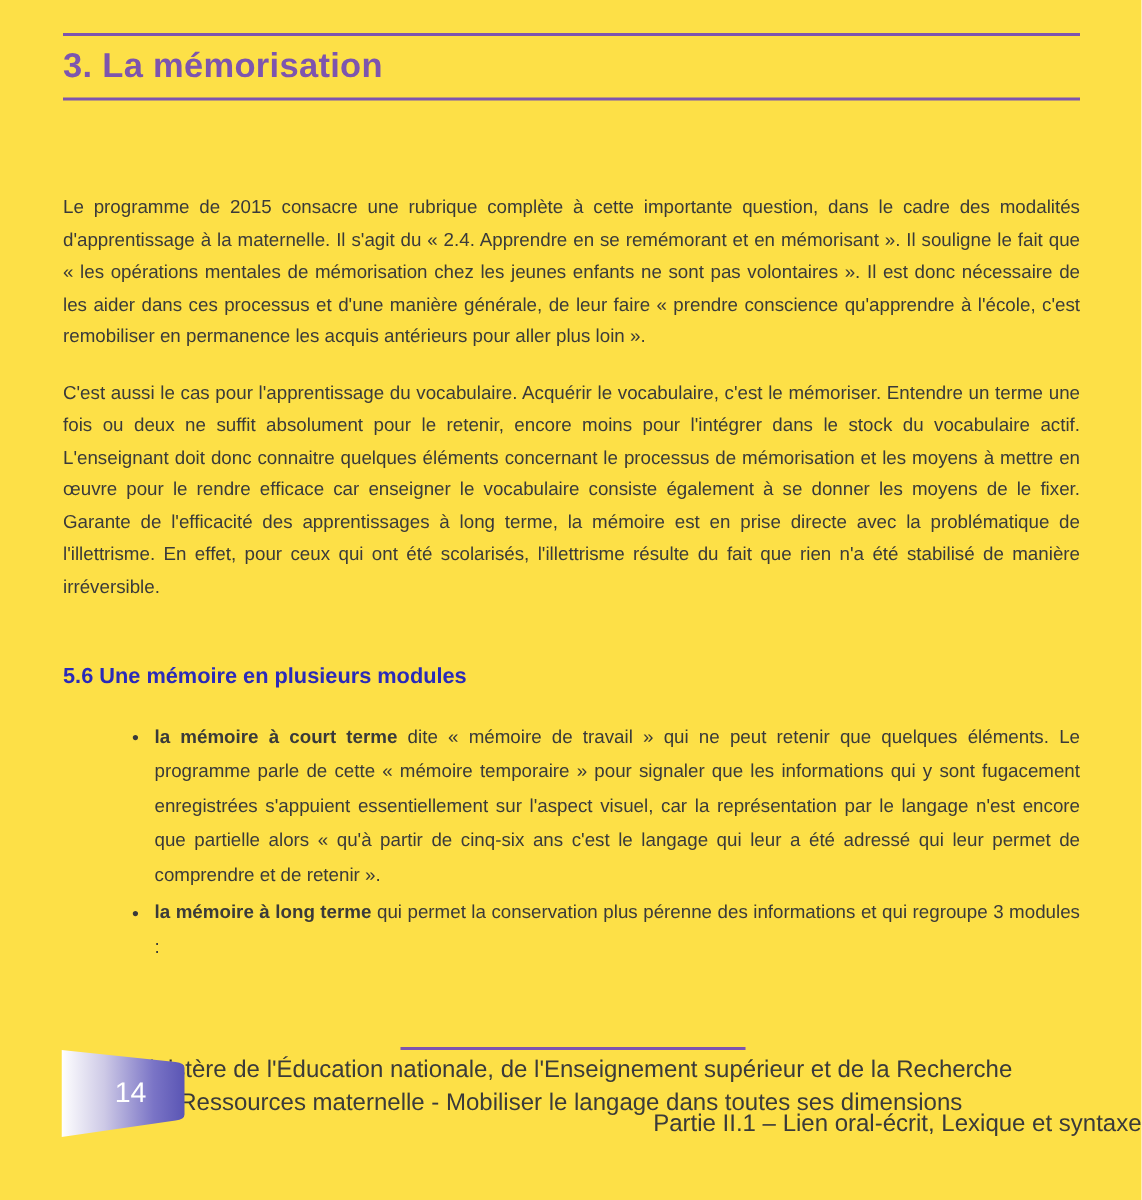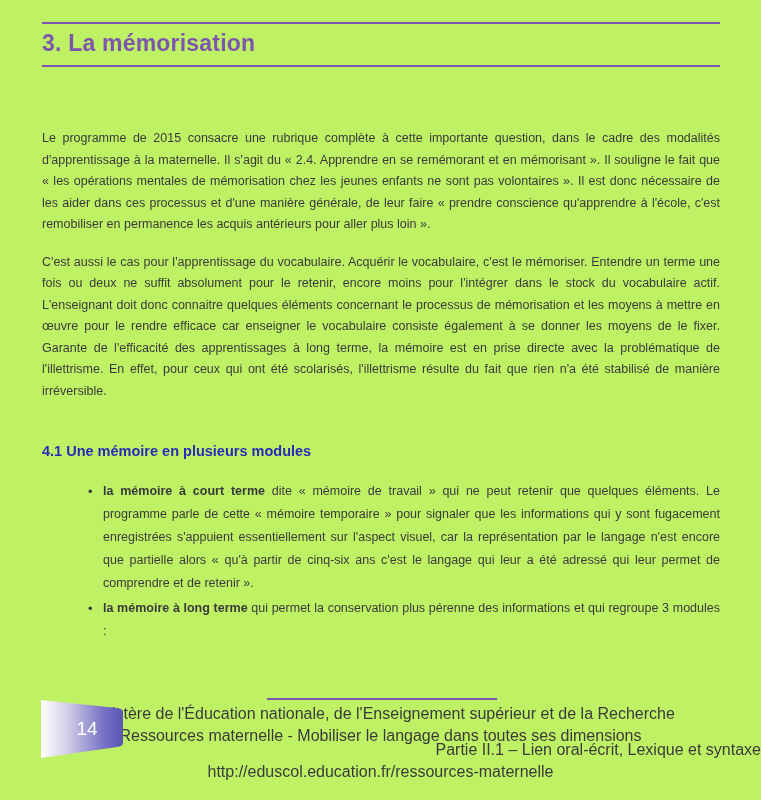--- a/index.html
+++ b/index.html
@@ -2,21 +2,21 @@
 <html><head>
 <meta charset="utf-8">
 <style>
   * { margin:0; padding:0; box-sizing:border-box; }
   html,body { background:#fff; }
   body {
     width:761px; height:800px; position:relative; overflow:hidden;
     font-family:"Liberation Sans", sans-serif;
     color:#3a3a3a;
   }
-  .page { position:absolute; inset:0; background:#bef264; }
+  .page { position:absolute; inset:0; background:#fde047; }
 
   
   .page-header {
     position:absolute; top:22px; left:42px; right:41px;
     border-top:2px solid #7d55ae;
     border-bottom:2px solid #7d55ae;
     padding:6px 0 8px 0;
   }
   .page-title {
     color:#7d55ae; font-size:23px; font-weight:bold; letter-spacing:0.2px;
@@ -73,40 +73,39 @@
 
   <div class="page-header">
     <div class="page-title">3. La mémorisation</div>
   </div>
 
   <div class="content">
     <p class="para">Le programme de 2015 consacre une rubrique complète à cette importante question, dans le cadre des modalités d'apprentissage à la maternelle. Il s'agit du « 2.4. Apprendre en se remémorant et en mémorisant ». Il souligne le fait que « les opérations mentales de mémorisation chez les jeunes enfants ne sont pas volontaires ». Il est donc nécessaire de les aider dans ces processus et d'une manière générale, de leur faire « prendre conscience qu'apprendre à l'école, c'est remobiliser en permanence les acquis antérieurs pour aller plus loin ».</p>
 
     <p class="para">C'est aussi le cas pour l'apprentissage du vocabulaire. Acquérir le vocabulaire, c'est le mémoriser. Entendre un terme une fois ou deux ne suffit absolument pour le retenir, encore moins pour l'intégrer dans le stock du vocabulaire actif. L'enseignant doit donc connaitre quelques éléments concernant le processus de mémorisation et les moyens à mettre en œuvre pour le rendre efficace car enseigner le vocabulaire consiste également à se donner les moyens de le fixer. Garante de l'efficacité des apprentissages à long terme, la mémoire est en prise directe avec la problématique de l'illettrisme. En effet, pour ceux qui ont été scolarisés, l'illettrisme résulte du fait que rien n'a été stabilisé de manière irréversible.</p>
 
-    <h2 class="section-heading">4.1 Une mémoire en plusieurs modules</h2>
+    <h2 class="section-heading">5.6 Une mémoire en plusieurs modules</h2>
 
 
     <div class="bullet-list">
       <div class="bullet-item">
         <span class="bold-lead">la mémoire à court terme</span><span> dite « mémoire de travail » qui ne peut retenir que quelques éléments. Le programme parle de cette « mémoire temporaire » pour signaler que les informations qui y sont fugacement enregistrées s'appuient essentiellement sur l'aspect visuel, car la représentation par le langage n'est encore que partielle alors « qu'à partir de cinq-six ans c'est le langage qui leur a été adressé qui leur permet de comprendre et de retenir ».</span>
       </div>
       <div class="bullet-item">
         <span class="bold-lead">la mémoire à long terme</span><span> qui permet la conservation plus pérenne des informations et qui regroupe 3 modules :</span>
       </div>
     </div>
   </div>
 
   <div class="footer-rule"></div>
 
   <div class="footer">
     <div class="footer-line1">Ministère de l'Éducation nationale, de l'Enseignement supérieur et de la Recherche</div>
     <div class="footer-line2">Ressources maternelle - Mobiliser le langage dans toutes ses dimensions</div>
     <div class="footer-line3">Partie II.1 – Lien oral-écrit, Lexique et syntaxe</div>
-    <div class="footer-line4">http://eduscol.education.fr/ressources-maternelle</div>
   </div>
 
   <div class="page-badge">
     <svg width="84" height="63" viewBox="0 0 84 63" xmlns="http://www.w3.org/2000/svg">
       <defs>
         <linearGradient id="badgeGrad" x1="0" y1="0" x2="1" y2="0">
           <stop offset="0" stop-color="#ffffff"></stop>
           <stop offset="0.35" stop-color="#cdc9e6"></stop>
           <stop offset="0.75" stop-color="#7a74c6"></stop>
           <stop offset="1" stop-color="#5a55b4"></stop>

